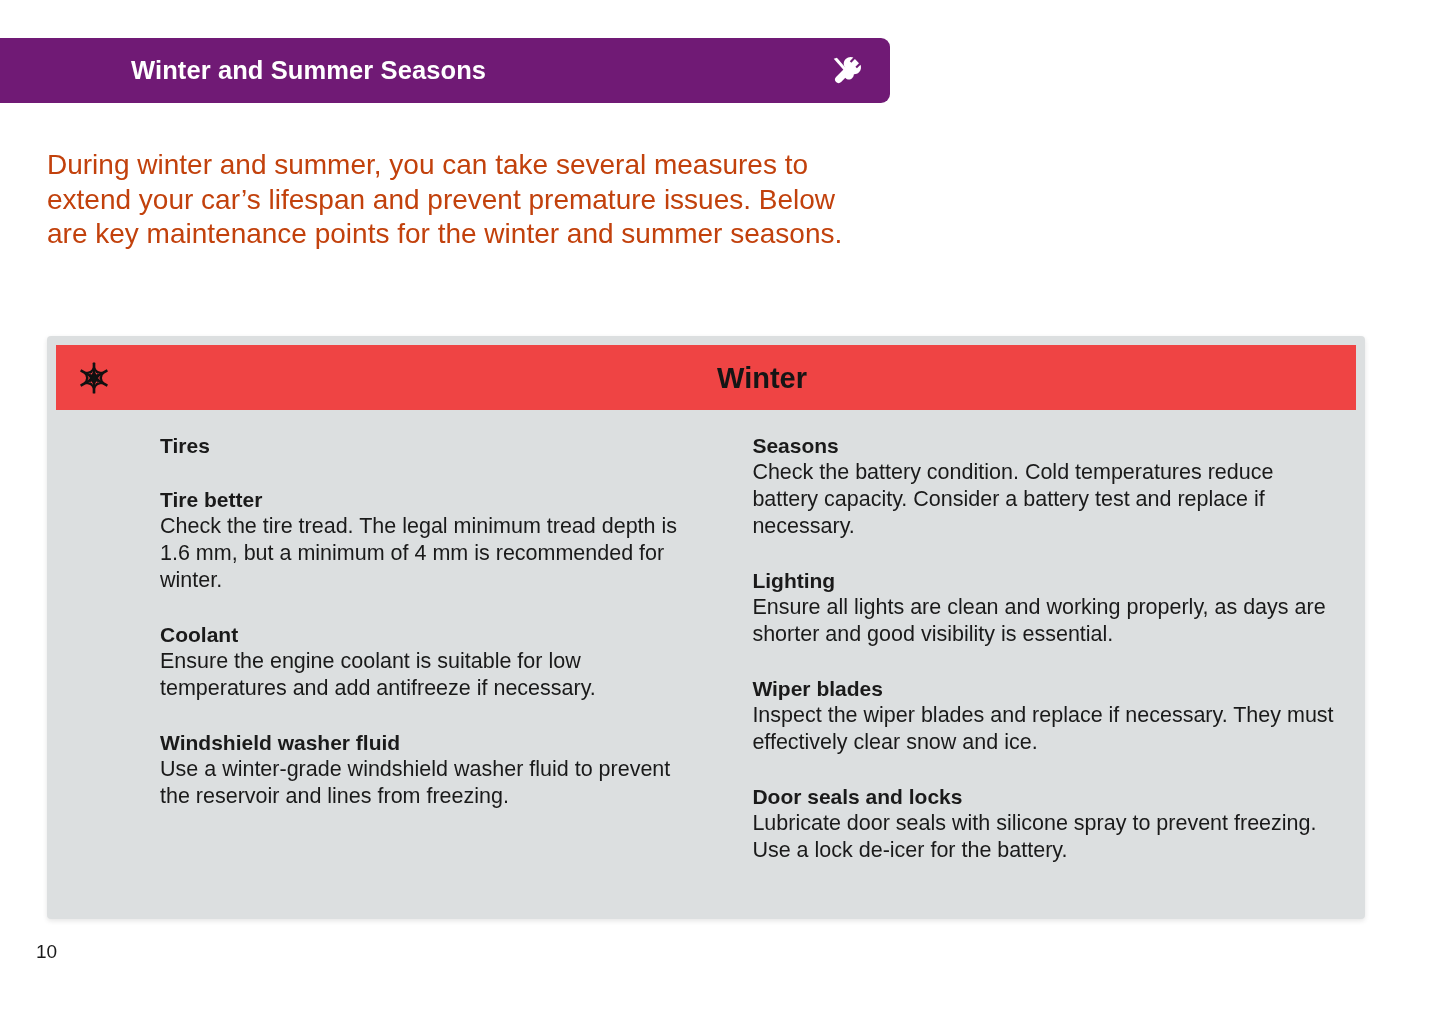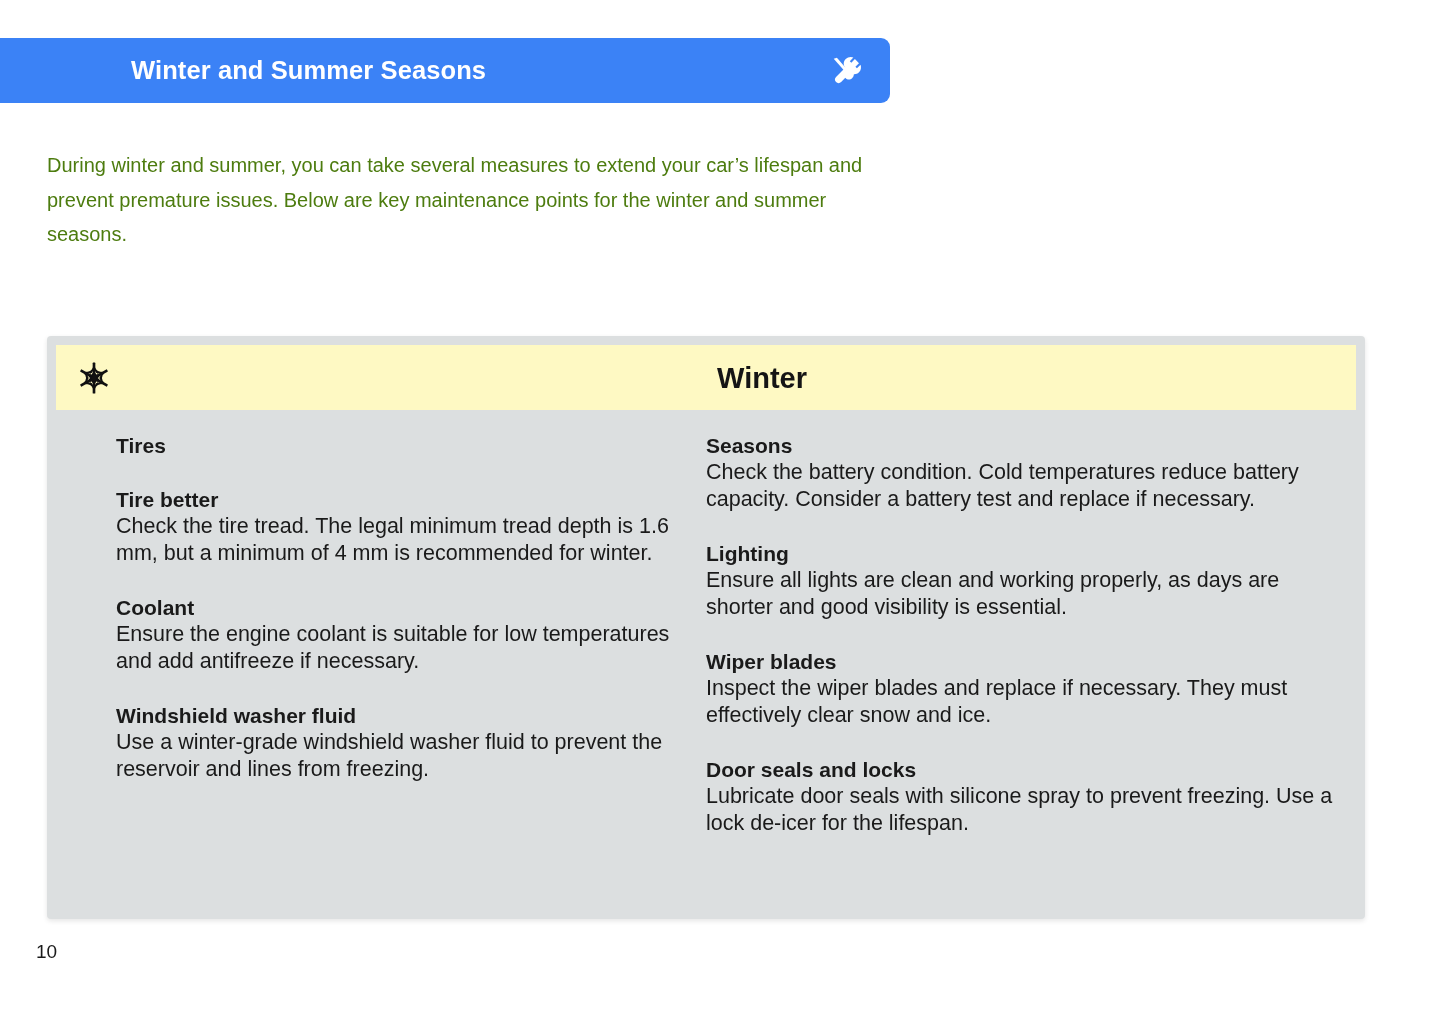--- a/index.html
+++ b/index.html
@@ -17,21 +17,21 @@
     -webkit-font-smoothing: antialiased;
   }
 
   
   .header-bar {
     position: absolute;
     left: 0;
     top: 38px;
     width: 890px;
     height: 65px;
-    background: #3b82f6;
+    background: #701a75;
     border-top-right-radius: 9px;
     border-bottom-right-radius: 9px;
     display: flex;
     align-items: center;
     justify-content: space-between;
     box-sizing: border-box;
     padding-left: 131px;
     padding-right: 26px;
   }
   .header-title {
@@ -48,44 +48,44 @@
     flex: 0 0 auto;
   }
   .header-icon svg { display: block; width: 100%; height: 100%; }
 
   
   .intro {
     position: absolute;
     left: 47px;
     top: 148px;
     width: 830px;
-    font-size: 20px;
+    font-size: 28px;
     line-height: 34.5px;
-    color: #4d7c0f;
+    color: #c2410c;
   }
 
   
   .season-card {
     position: absolute;
     left: 47px;
     top: 336px;
     width: 1318px;
     height: 583px;
     background: #dcdfe0;
     border-radius: 4px;
     box-shadow: 0 2px 5px rgba(0,0,0,0.10);
     box-sizing: border-box;
   }
   .card-titlebar {
     position: absolute;
     left: 9px;
     top: 9px;
     width: 1300px;
     height: 65px;
-    background: #fef9c3;
+    background: #ef4444;
     display: flex;
     align-items: center;
     box-sizing: border-box;
     padding-left: 21px;
   }
   .season-icon {
     width: 34px;
     height: 34px;
     flex: 0 0 auto;
     display: block;
@@ -107,20 +107,21 @@
   .card-columns {
     position: absolute;
     left: 0;
     top: 96px;
     right: 0;
     display: flex;
     gap: 0;
   }
   .card-col {
     box-sizing: border-box;
+    margin-left: 44px;
   }
   .card-col.left {
     width: 655px;
     padding-left: 69px;
     padding-right: 20px;
   }
   .card-col.right {
     width: 663px;
     padding-left: 4px;
     padding-right: 28px;
@@ -254,20 +255,20 @@
       <div class="entry">
         <div class="entry-title">Lighting</div>
         <div class="entry-body">Ensure all lights are clean and working properly, as days are shorter and good visibility is essential.</div>
       </div>
       <div class="entry">
         <div class="entry-title">Wiper blades</div>
         <div class="entry-body">Inspect the wiper blades and replace if necessary. They must effectively clear snow and ice.</div>
       </div>
       <div class="entry">
         <div class="entry-title">Door seals and locks</div>
-        <div class="entry-body">Lubricate door seals with silicone spray to prevent freezing. Use a lock de-icer for the lifespan.</div>
+        <div class="entry-body">Lubricate door seals with silicone spray to prevent freezing. Use a lock de-icer for the battery.</div>
       </div>
     </div>
 
   </div>
 </div>
 
 <div class="page-number">10</div>
 
 </body></html>

